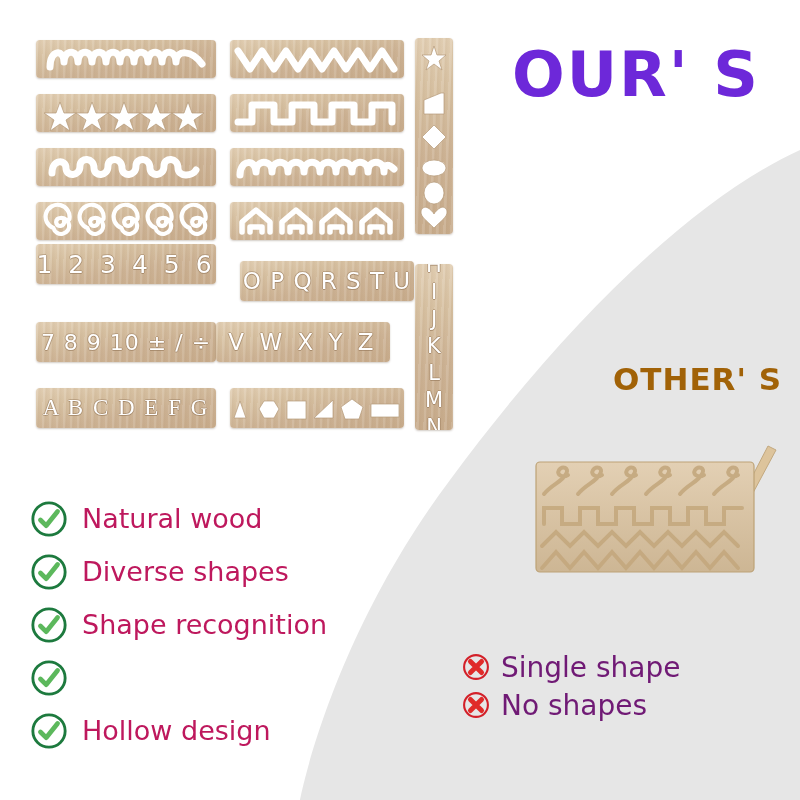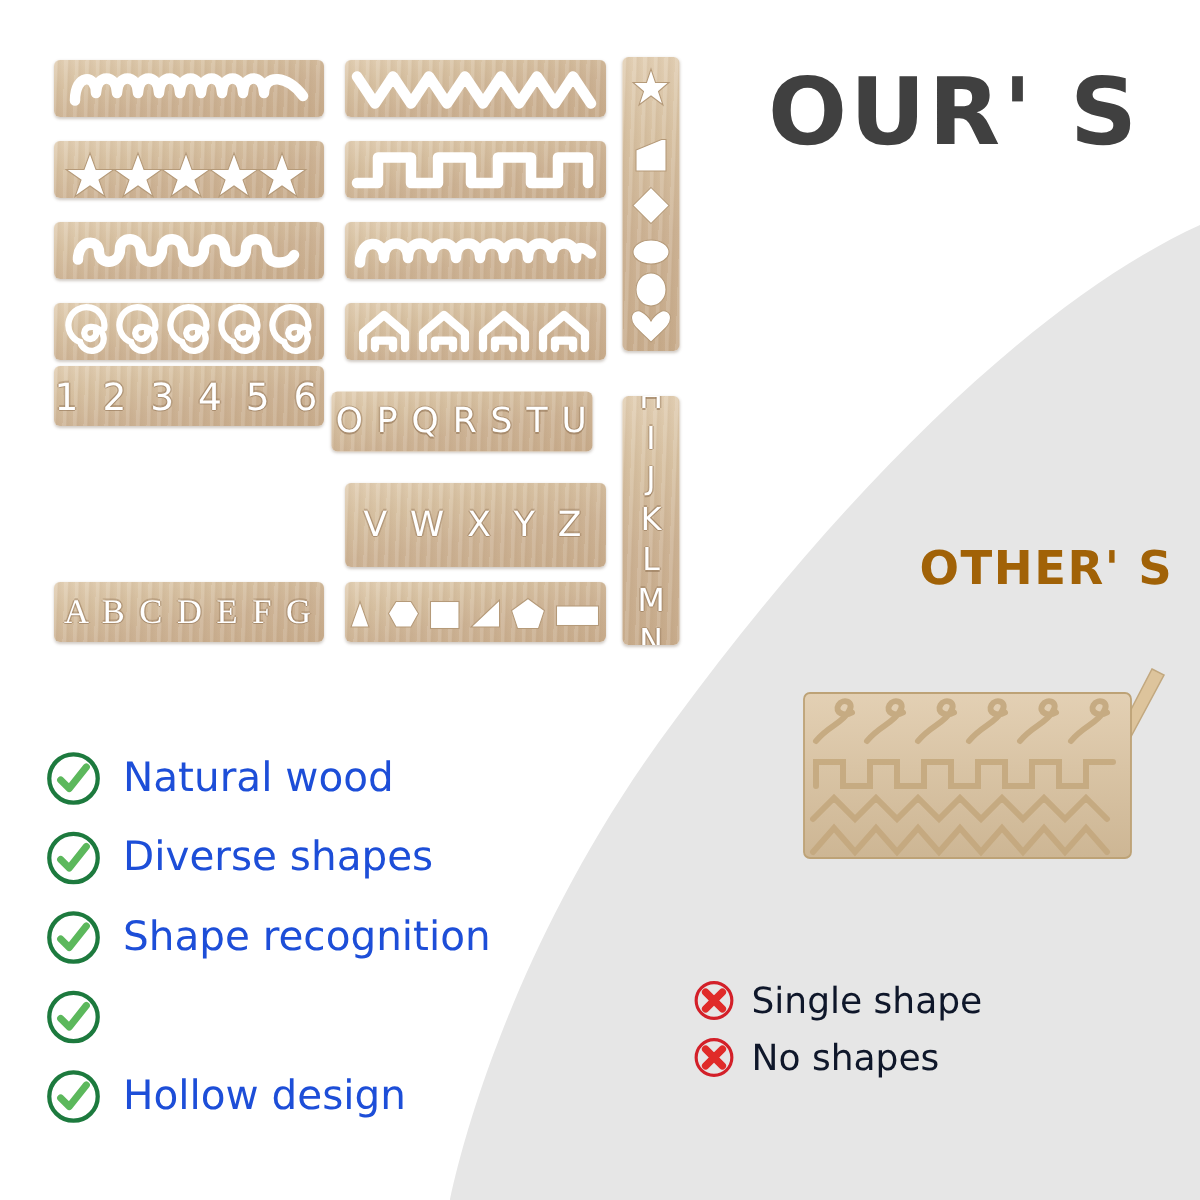--- a/index.html
+++ b/index.html
@@ -35,21 +35,21 @@
   .heading {
     position: absolute;
     font-family: "DejaVu Sans", sans-serif;
     font-weight: bold;
     letter-spacing: 2px;
     white-space: nowrap;
   }
   #our-heading {
     left: 512px; top: 38px;
     font-size: 62px;
-    color: #404040;
+    color: #6d28d9;
   }
   #other-heading {
     left: 613px; top: 361px;
     font-size: 31px;
     color: #a16207;
     letter-spacing: 1px;
   }
 
   
   .stencil {
@@ -137,25 +137,25 @@
   }
   #pros-list .feat-icon { width: 38px; height: 38px; margin-right: 14px; }
   #cons-list .feat-icon { width: 28px; height: 28px; margin-right: 11px; }
 
   .feat-label {
     font-family: "DejaVu Sans", sans-serif;
     white-space: nowrap;
   }
   #pros-list .feat-label {
     font-size: 27px;
-    color: #1d4ed8;
+    color: #be185d;
   }
   #cons-list .feat-label {
-    font-size: 24px;
-    color: #0f172a;
+    font-size: 28px;
+    color: #701a75;
   }
 </style>
 </head>
 <body>
 
 <div id="stage">
 
   <svg class="gray-panel" viewBox="0 0 800 800" xmlns="http://www.w3.org/2000/svg">
     <path d="M800,150 L800,800 L300,800 C300,800 330,640 450,480 C560,330 690,200 800,150 Z" fill="#e6e6e6"></path>
   </svg>
@@ -201,20 +201,24 @@
         <path d="M164,19 a4,4 0 1,1 -3.6,-3 a8,8 0 1,1 -7,10 a12,12 0 1,1 16,-9"></path>
       </g>
     </svg>
   </div>
 
   <div class="stencil" style="left:36px; top:244px; width:180px; height:40px;">
     <div class="grain"></div>
     <div class="txt" style="font-size:25px; letter-spacing:4px;">1 2 3 4 5 6</div>
   </div>
 
+  <div class="stencil" style="left:36px; top:322px; width:180px; height:40px;">
+    <div class="grain"></div>
+    <div class="txt" style="font-size:22px; letter-spacing:1px;">7 8 9 10 ± / ÷</div>
+  </div>
 
   <div class="stencil" style="left:36px; top:388px; width:180px; height:40px;">
     <div class="grain"></div>
     <div class="txt" style="font-size:23px; letter-spacing:2px;font-family:Liberation Serif, serif;">A B C D E F G</div>
   </div>
 
   <div class="stencil" style="left:230px; top:40px; width:174px; height:38px;">
     <div class="grain"></div>
     <svg width="174" height="38" viewBox="0 0 174 38" xmlns="http://www.w3.org/2000/svg">
       <path class="cutline" d="M8,11 L20,29 L32,11 L44,29 L56,11 L68,29 L80,11 L92,29 L104,11 L116,29 L128,11 L140,29 L152,11 L164,29"></path>
@@ -244,26 +248,26 @@
         <path d="M52,30 L52,20 L66,8 L80,20 L80,30"></path>
         <path d="M60,30 L60,25 L72,25 L72,30"></path>
         <path d="M92,30 L92,20 L106,8 L120,20 L120,30"></path>
         <path d="M100,30 L100,25 L112,25 L112,30"></path>
         <path d="M132,30 L132,20 L146,8 L160,20 L160,30"></path>
         <path d="M140,30 L140,25 L152,25 L152,30"></path>
       </g>
     </svg>
   </div>
 
-  <div class="stencil" style="left:221px; top:261px; width:174px; height:40px;">
+  <div class="stencil" style="left:240px; top:261px; width:174px; height:40px;">
     <div class="grain"></div>
     <div class="txt" style="font-size:23px; letter-spacing:1px;">O P Q R S T U</div>
   </div>
 
-  <div class="stencil" style="left:230px; top:322px; width:174px; height:56px;">
+  <div class="stencil" style="left:216px; top:322px; width:174px; height:40px;">
     <div class="grain"></div>
     <div class="txt" style="font-size:23px; letter-spacing:4px;">V W X Y Z</div>
   </div>
 
   <div class="stencil" style="left:230px; top:388px; width:174px; height:40px;">
     <div class="grain"></div>
     <svg width="174" height="40" viewBox="0 0 174 40" xmlns="http://www.w3.org/2000/svg">
       <g class="cut">
         <polygon points="16,30 4,30 10,13"></polygon>
         <polygon points="34,13 44,13 49,21 44,30 34,30 29,21"></polygon>

